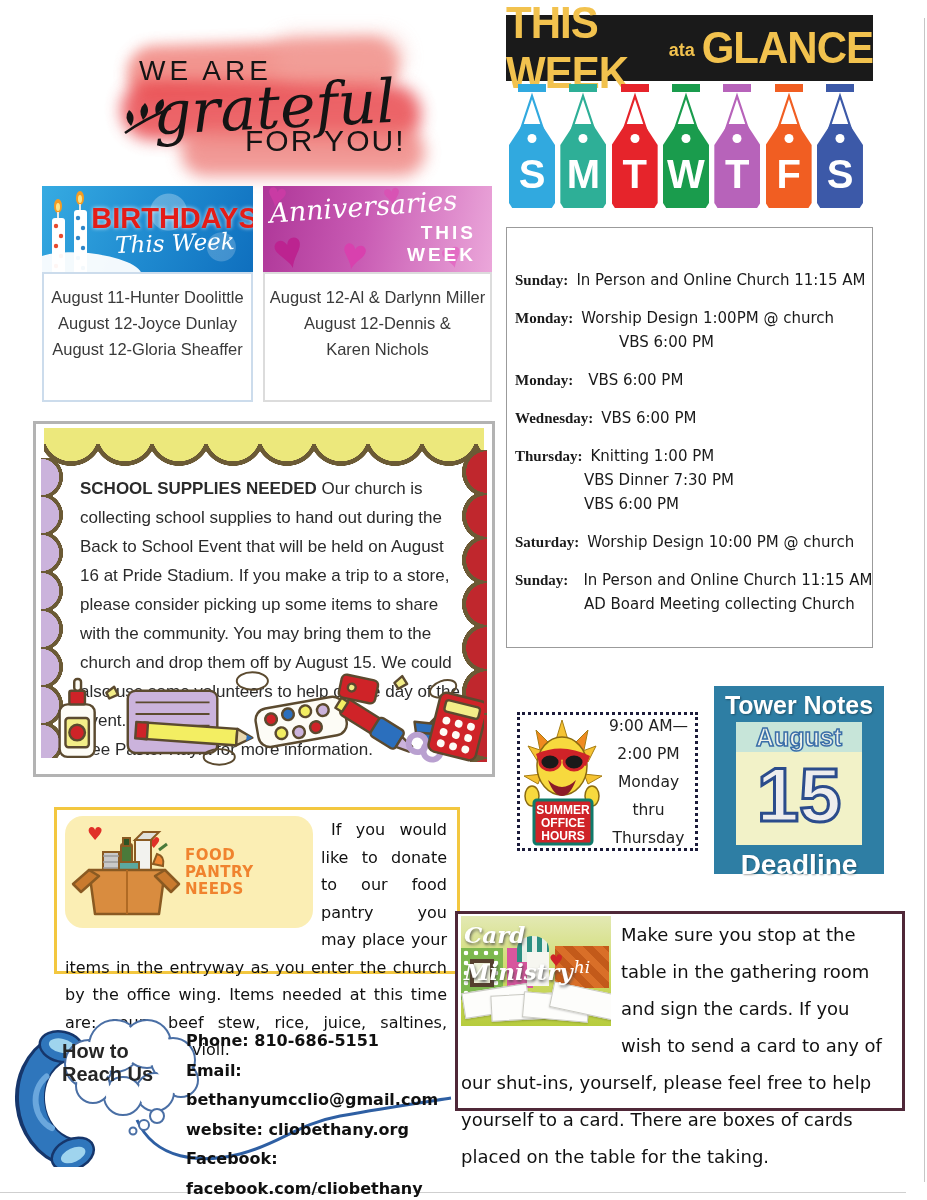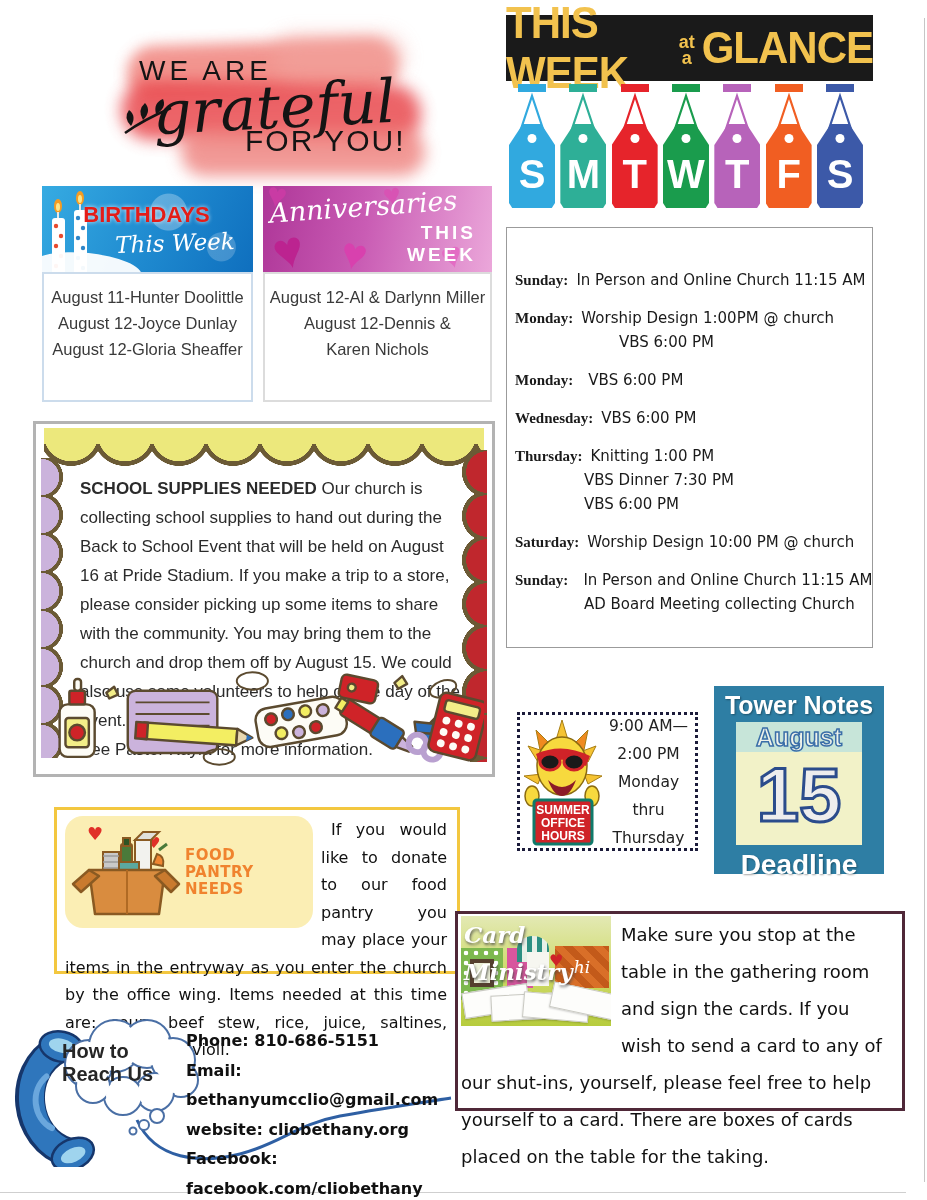--- a/index.html
+++ b/index.html
@@ -21,37 +21,37 @@
   .g-line2 { position:absolute; left:30px; top:36px; font-family:"DejaVu Serif", serif; font-style:italic; font-size:60px; color:#141414; transform:rotate(-3deg); }
   .g-line3 { position:absolute; left:122px; top:88px; font-size:30px; letter-spacing:2px; color:#141414; font-weight:400; }
   .leaf-svg { position:absolute; left:-2px; top:60px; }
 
   
   .bd-banner { position:absolute; left:42px; top:186px; width:211px; height:87px; overflow:hidden;
     background: radial-gradient(circle at 60% 30%, rgba(255,255,255,.28) 0 18px, transparent 19px),
                 radial-gradient(circle at 85% 70%, rgba(255,255,255,.2) 0 14px, transparent 15px),
                 linear-gradient(115deg, #36abe2 0%, #1e89cf 55%, #0f6fbe 100%); }
   .bd-candles { position:absolute; left:2px; top:4px; }
-  .bd-title { position:absolute; left:12px; top:16px; width:185px; text-align:center; font-size:22px; font-weight:bold; color:#e41c17; letter-spacing:0px; text-shadow:0 0 4px rgba(255,255,255,.85); }
+  .bd-title { position:absolute; left:40px; top:16px; width:185px; text-align:center; font-size:29px; font-weight:bold; color:#e41c17; letter-spacing:0px; text-shadow:0 0 4px rgba(255,255,255,.85); }
   .bd-sub { position:absolute; left:48px; top:44px; width:170px; text-align:center; font-family:"DejaVu Serif", serif; font-style:italic; font-size:23px; color:#fff; transform:rotate(-2deg); }
   .bd-snow { position:absolute; left:-10px; bottom:-14px; width:110px; height:34px; background:#fff; border-radius:50%; transform:rotate(6deg); opacity:.95; }
   .info-box { position:absolute; background:#fff; text-align:center; font-size:16.5px; line-height:26px; color:#3a3a3a; padding-top:10px; }
   .bd-box { left:42px; top:272px; width:211px; height:130px; border:2px solid #ccdcec; }
   .an-box { left:263px; top:272px; width:229px; height:130px; border:2px solid #dcdcdc; }
   .an-banner { position:absolute; left:263px; top:186px; width:229px; height:87px; overflow:hidden;
     background: linear-gradient(100deg, #ae3698 0%, #c softly 0%, #c95cb4 45%, #eba7da 100%); 
     background: linear-gradient(100deg, #ae3698 0%, #c95cb4 45%, #eba7da 100%); }
   .an-heart { position:absolute; color:#cf2da0; line-height:1; }
   .an-title { position:absolute; left:6px; top:4px; width:220px; font-family:"DejaVu Serif", serif; font-style:italic; font-size:27px; color:#fff; transform:rotate(-4deg); }
   .an-sub { position:absolute; right:16px; top:36px; text-align:right; font-size:19px; font-weight:bold; color:#fff; letter-spacing:3px; line-height:22px; }
 
   
   .wg-banner { position:absolute; left:506px; top:15px; width:367px; height:66px; background:#1a1a1a; display:flex; align-items:center; justify-content:center; gap:7px; }
   .wg-big { color:#f2c24e; font-size:42px; font-weight:800; letter-spacing:-1px; transform:scaleY(1.05); }
-  .wg-stack { display:flex; flex-direction:column; align-items:center; color:#f2c24e; font-weight:800; font-size:18px; line-height:16px; padding-top:4px; }
+  .wg-stack { display:flex; flex-direction:row; align-items:center; color:#f2c24e; font-weight:800; font-size:18px; line-height:16px; padding-top:4px; }
   .tags { position:absolute; left:509px; top:84px; width:354px; height:142px; display:flex; justify-content:space-between; }
   .tag { width:46px; display:flex; flex-direction:column; align-items:center; }
   .tag-hanger { width:28px; height:8px; }
   .tag-string { width:34px; height:42px; margin-top:-1px; }
   .tag-body { position:relative; width:46px; height:84px; margin-top:-9px; display:flex; align-items:center; justify-content:center; padding-top:16px;
     clip-path: polygon(30% 0, 70% 0, 100% 25%, 100% 94%, 93% 100%, 7% 100%, 0 94%, 0 25%); }
   .tag-body::after { content:""; position:absolute; top:10px; left:50%; transform:translateX(-50%); width:9px; height:9px; border-radius:50%; background:#fff; }
   .tag-letter { color:#fff; font-size:40px; font-weight:800; line-height:1; }
 
   

